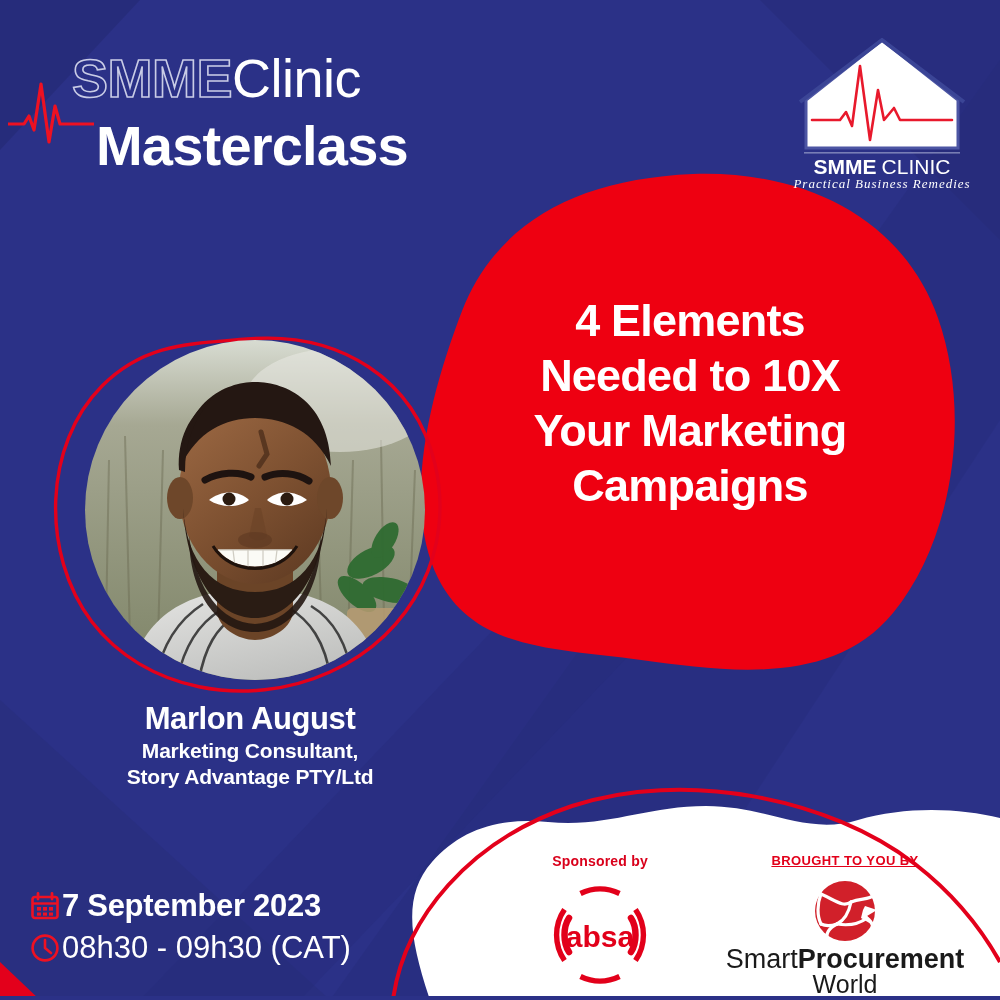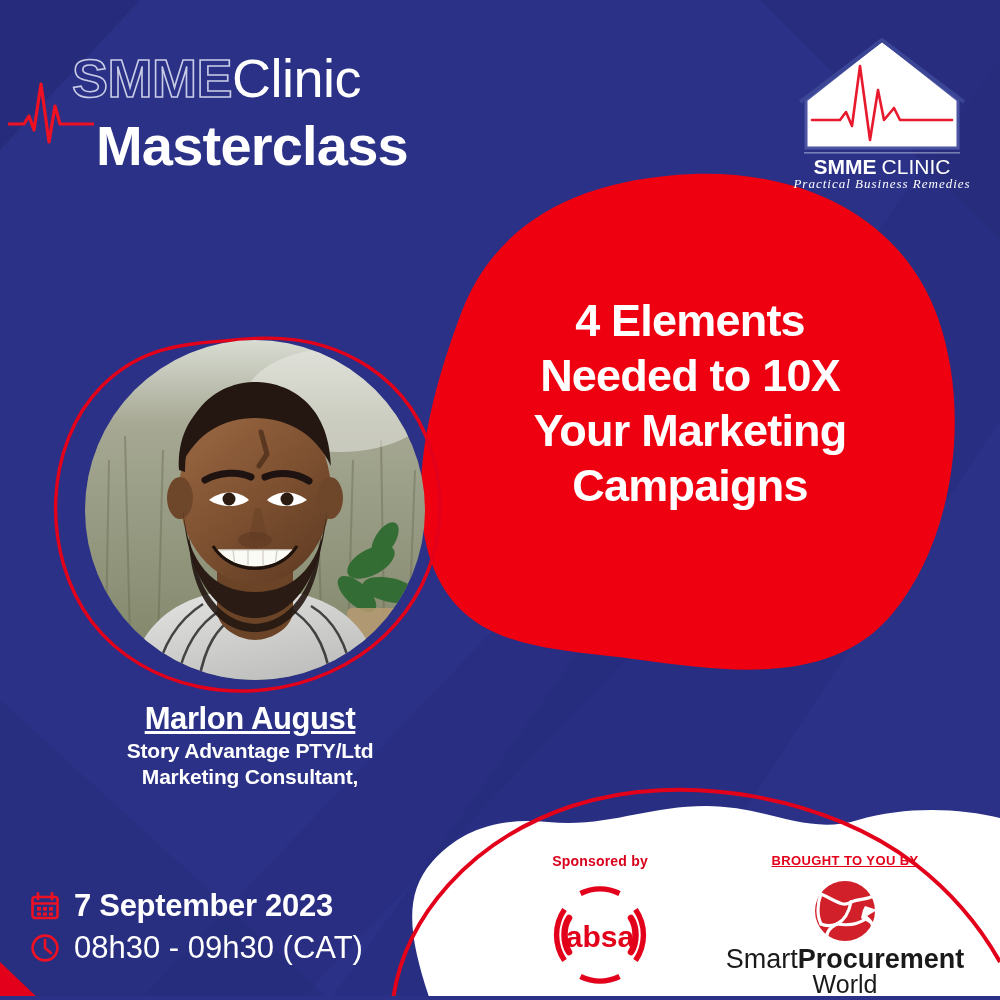--- a/index.html
+++ b/index.html
@@ -52,26 +52,26 @@
 
   
   #photoWrap { position:absolute; left:85px; top:340px; width:340px; height:340px; }
   #photoClip {
     position:absolute; left:0; top:0; width:340px; height:340px;
     border-radius:50%; overflow:hidden;
   }
 
   
   #speakerBlock { position:absolute; left:0; top:700px; width:500px; text-align:center; }
-  .sp-name { font-size:31px; font-weight:800; color:#FFFFFF; letter-spacing:-0.4px; line-height:38px;text-decoration:underline; }
+  .sp-name { font-size:31px; font-weight:800; color:#FFFFFF; letter-spacing:-0.4px; line-height:38px; }
   .sp-role { font-size:21px; font-weight:700; color:#FFFFFF; line-height:26px; letter-spacing:-0.2px; }
 
   
   #dateTime { position:absolute; left:30px; top:885px; width:430px; }
-  .dt-row { display:flex; align-items:center; gap:14px; height:42px; }
+  .dt-row { display:flex; align-items:center; gap:2px; height:42px; }
   .dt-icon { width:30px; height:30px; flex:0 0 30px; }
   .dt-date { font-size:31px; font-weight:800; color:#FFFFFF; letter-spacing:-0.3px; }
   .dt-time { font-size:31px; font-weight:400; color:#FFFFFF; letter-spacing:0px; }
 
   
   #sponsorArea { position:absolute; left:470px; top:835px; width:520px; height:165px; }
   .sponsor-col { position:absolute; top:10px; text-align:center;margin-top:8px; }
   #absaCol  { left:30px; width:200px; }
   #spwCol   { left:235px; width:280px; }
   .sp-label-red {
@@ -249,22 +249,22 @@
           <path d="M178,210 L178,229"></path>
             <path d="M192,210 L190,226"></path>
         </g>
         <path d="M128,206 C146,236 194,236 212,206" fill="none" stroke="#1E120C" stroke-width="3"></path>
       </svg>
     </div>
   </div>
 
   <div id="speakerBlock">
     <div class="sp-name">Marlon August</div>
+    <div class="sp-role">Marketing Consultant,</div>
     <div class="sp-role">Story Advantage PTY/Ltd</div>
-    <div class="sp-role">Marketing Consultant,</div>
   </div>
 
   <div id="dateTime">
     <div class="dt-row">
       <svg class="dt-icon" viewBox="0 0 30 30">
         <rect x="2.5" y="6" width="25" height="21" rx="2.5" fill="none" stroke="#EE1122" stroke-width="2.6"></rect>
         <path d="M8,2.5 L8,8 M22,2.5 L22,8" stroke="#EE1122" stroke-width="2.8" stroke-linecap="round"></path>
         <path d="M2.5,12.5 L27.5,12.5" stroke="#EE1122" stroke-width="2.4"></path>
         <g fill="#EE1122">
           <rect x="7" y="16" width="4" height="3.6"></rect>

